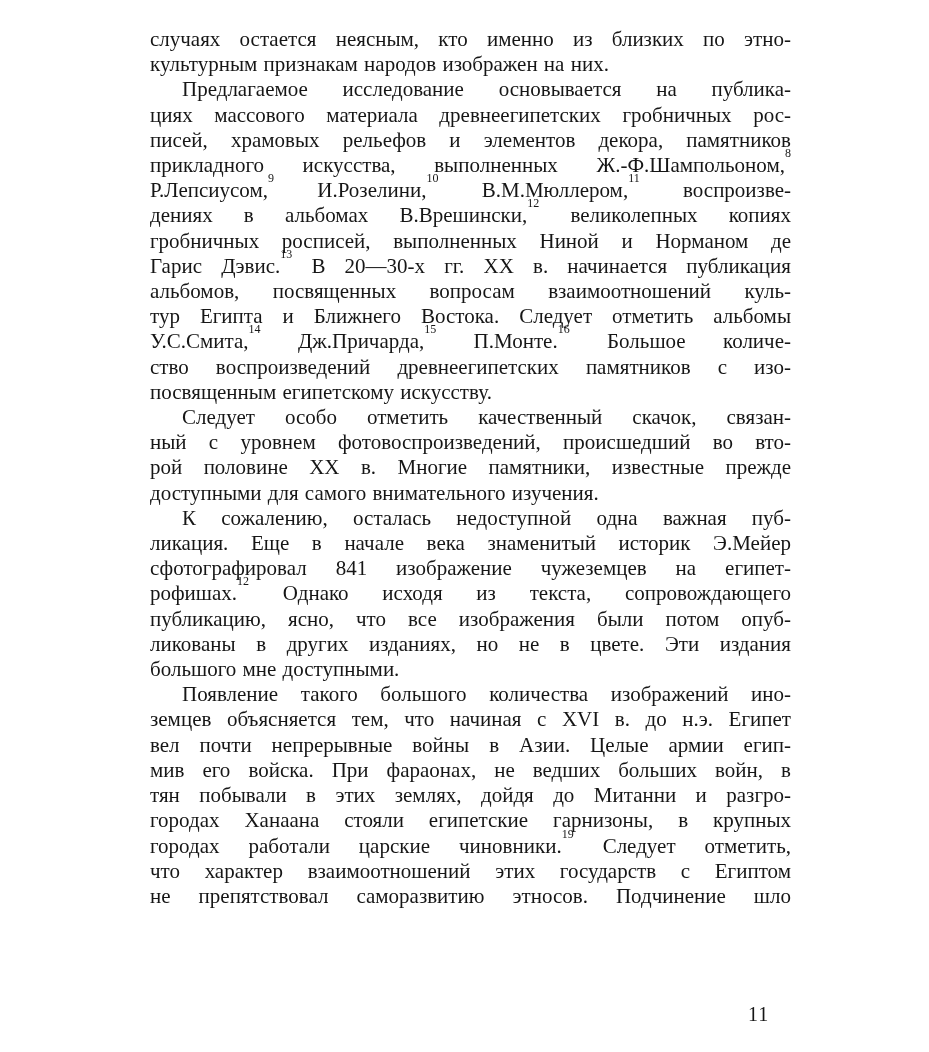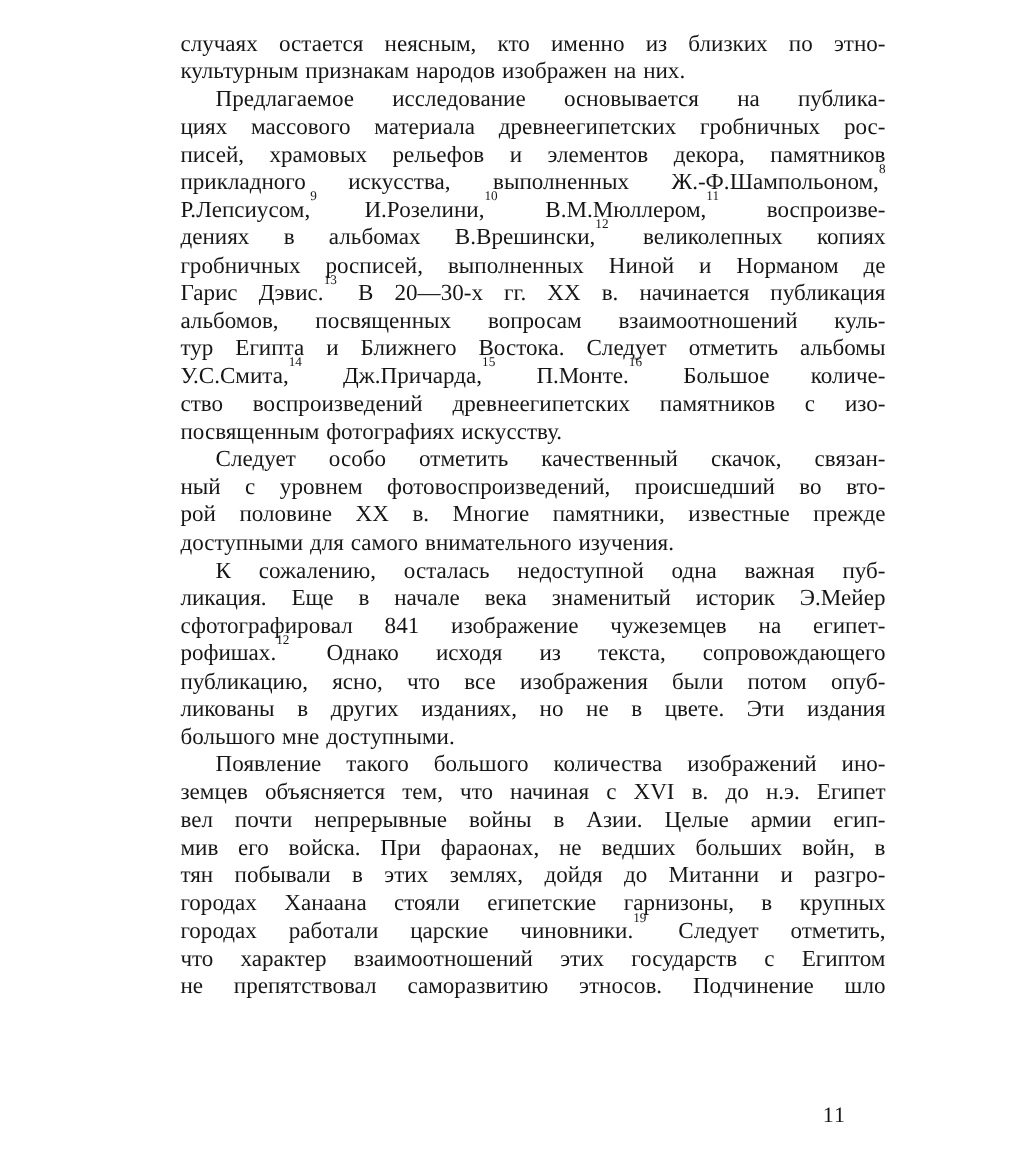--- a/index.html
+++ b/index.html
@@ -12,21 +12,21 @@
     position: relative;
     width: 929px;
     height: 1052px;
     background: var(--bg);
     font-family: "Liberation Serif", "DejaVu Serif", serif;
     color: var(--ink);
     overflow: hidden;
   }
   .text-block {
     position: absolute;
-    left: 164px;
+    left: 150px;
     top: 27px;
     width: 641px;
     font-size: 21px;
     line-height: 25.2px;
     word-spacing: 1px;
   }
   .paragraph { margin: 0; }
   .line {
     text-align: justify;
     text-align-last: justify;
@@ -68,21 +68,21 @@
         <div class="line">писей, храмовых рельефов и элементов декора, памятников</div>
         <div class="line">прикладного искусства, выполненных Ж.-Ф.Шампольоном,<sup class="fnref">8</sup></div>
         <div class="line">Р.Лепсиусом,<sup class="fnref">9</sup> И.Розелини,<sup class="fnref">10</sup> В.М.Мюллером,<sup class="fnref">11</sup> воспроизве-</div>
         <div class="line">дениях в альбомах В.Врешински,<sup class="fnref">12</sup> великолепных копиях</div>
         <div class="line">гробничных росписей, выполненных Ниной и Норманом де</div>
         <div class="line">Гарис Дэвис.<sup class="fnref">13</sup> В 20—30-х гг. XX в. начинается публикация</div>
         <div class="line">альбомов, посвященных вопросам взаимоотношений куль-</div>
         <div class="line">тур Египта и Ближнего Востока. Следует отметить альбомы</div>
         <div class="line">У.С.Смита,<sup class="fnref">14</sup> Дж.Причарда,<sup class="fnref">15</sup> П.Монте.<sup class="fnref">16</sup> Большое количе-</div>
         <div class="line">ство воспроизведений древнеегипетских памятников с изо-</div>
-        <div class="line last-line">посвященным фотографиях искусству.</div>
+        <div class="line last-line">посвященным египетскому искусству.</div>
       </div>
       <div class="paragraph">
         <div class="line indent">Следует особо отметить качественный скачок, связан-</div>
         <div class="line">ный с уровнем фотовоспроизведений, происшедший во вто-</div>
         <div class="line">рой половине XX в. Многие памятники, известные прежде</div>
         <div class="line last-line">доступными для самого внимательного изучения.</div>
       </div>
       <div class="paragraph">
         <div class="line indent">К сожалению, осталась недоступной одна важная пуб-</div>
         <div class="line">ликация. Еще в начале века знаменитый историк Э.Мейер</div>

